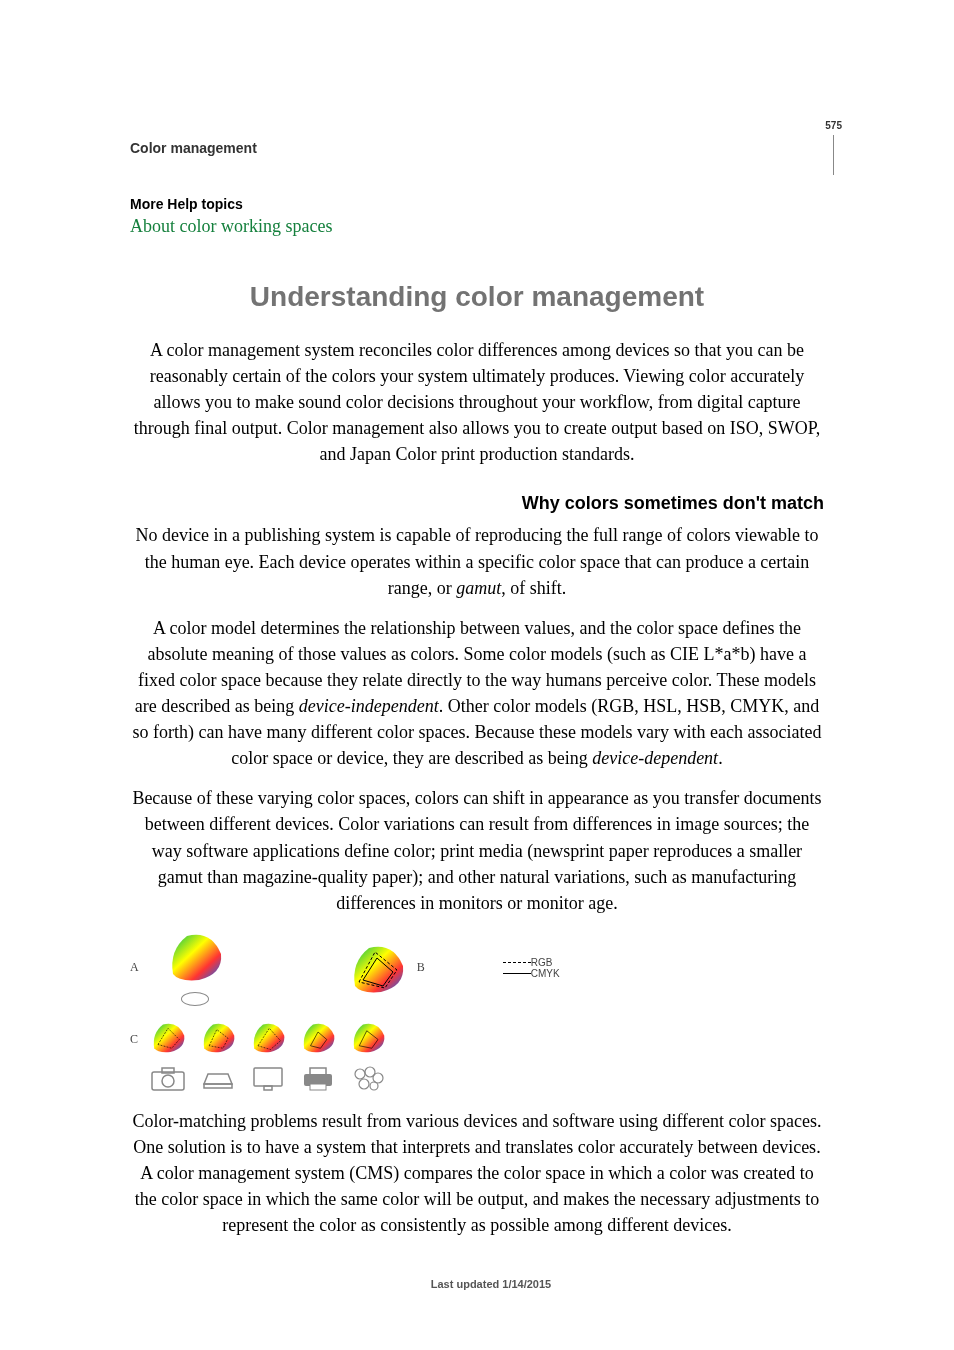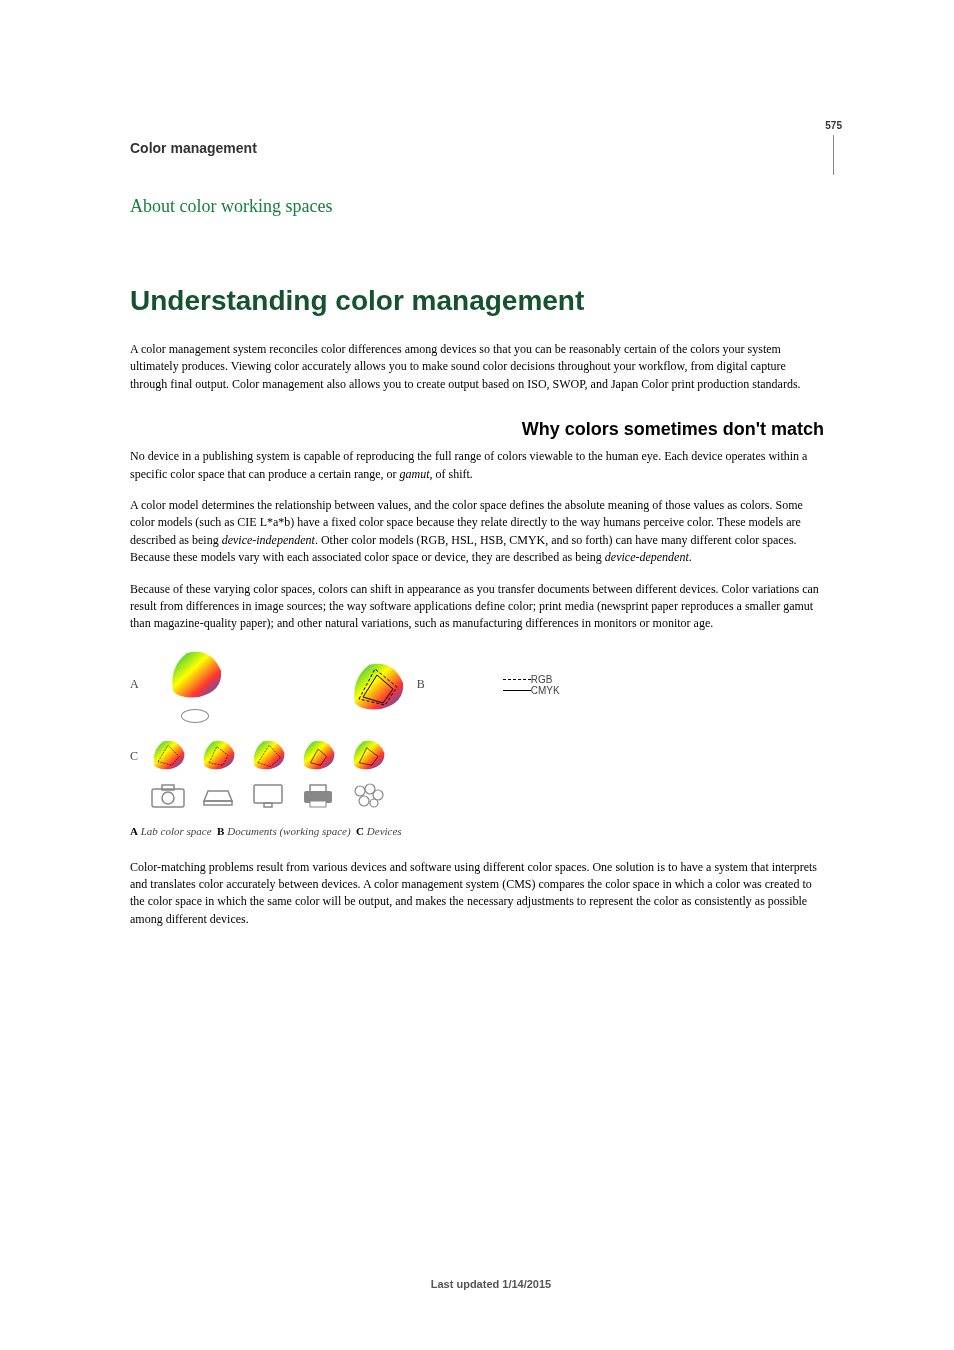--- a/index.html
+++ b/index.html
@@ -49,30 +49,32 @@
     font-family: Georgia, serif;
     font-size: 18px;
     color: #15803d;
     text-decoration: none;
     cursor: pointer;
   }
   h1.article-title {
     font-family: Arial, Helvetica, sans-serif;
     font-size: 28px;
     font-weight: bold;
-    color: #14532d;
-    margin-top: 68px;
+    color: #737373;
+    margin-top: 44px;
     margin-bottom: 24px;
+    text-align: center;
   }
   p.body {
     font-family: Georgia, serif;
-    font-size: 12px;
+    font-size: 18px;
     line-height: 1.45;
     color: #000;
     margin-bottom: 14px;
+    text-align: center;
   }
   h2.subhead {
     font-family: Arial, Helvetica, sans-serif;
     font-size: 18px;
     font-weight: bold;
     color: #000;
     margin-top: 26px;
     margin-bottom: 8px;
     text-align: right;
   }
@@ -148,20 +150,21 @@
 </head>
 <body>
 
 <div class="page-number">575</div>
 <div class="page-number-rule"></div>
 
 <div class="page">
 
   <div class="chapter-label">Color management</div>
 
+  <div class="section-label">More Help topics</div>
   <a class="link">About color working spaces</a>
 
   <h1 class="article-title">Understanding color management</h1>
 
   <p class="body">A color management system reconciles color differences among devices so that you can be reasonably certain of the colors your system ultimately produces. Viewing color accurately allows you to make sound color decisions throughout your workflow, from digital capture through final output. Color management also allows you to create output based on ISO, SWOP, and Japan Color print production standards.</p>
 
   <h2 class="subhead">Why colors sometimes don't match</h2>
 
   <p class="body">
     <span>No device in a publishing system is capable of reproducing the full range of colors viewable to the human eye. Each device operates within a specific color space that can produce a certain range, or </span><span class="italic">gamut</span><span>, of shift.</span>
@@ -270,22 +273,19 @@
         <svg class="dev-icon" viewBox="0 0 36 28">
             <circle cx="10" cy="10" r="5" fill="none" stroke="#888" stroke-width="1.2"></circle>
             <circle cx="20" cy="8" r="5" fill="none" stroke="#888" stroke-width="1.2"></circle>
             <circle cx="28" cy="14" r="5" fill="none" stroke="#888" stroke-width="1.2"></circle>
             <circle cx="14" cy="20" r="5" fill="none" stroke="#888" stroke-width="1.2"></circle>
             <circle cx="24" cy="22" r="4" fill="none" stroke="#888" stroke-width="1.2"></circle>
           </svg>
       </div>
     </div>
 
-    <div class="caption">
-      <b>A</b> <span>Lab color space</span>&nbsp;&nbsp;<b>B</b> <span>Documents (working space)</span>&nbsp;&nbsp;<b>C</b> <span>Devices</span>
-    </div>
   </div>
 
   <p class="body">Color-matching problems result from various devices and software using different color spaces. One solution is to have a system that interprets and translates color accurately between devices. A color management system (CMS) compares the color space in which a color was created to the color space in which the same color will be output, and makes the necessary adjustments to represent the color as consistently as possible among different devices.</p>
 
 </div>
 
 <div class="footer">Last updated 1/14/2015</div>
 
 </body></html>

